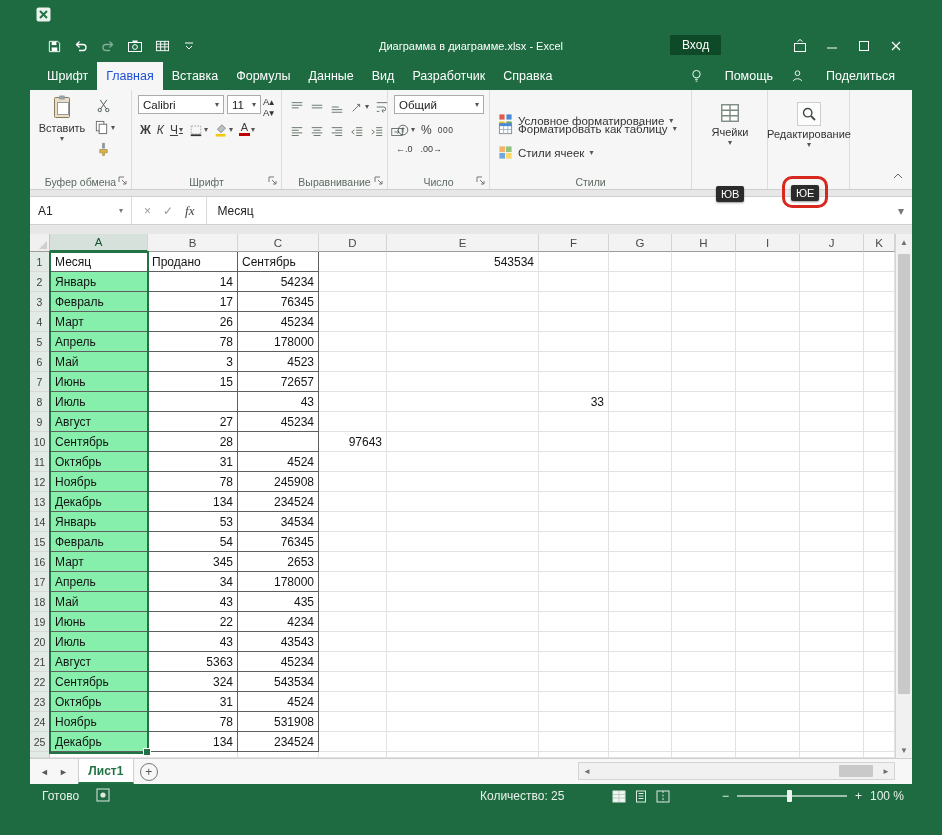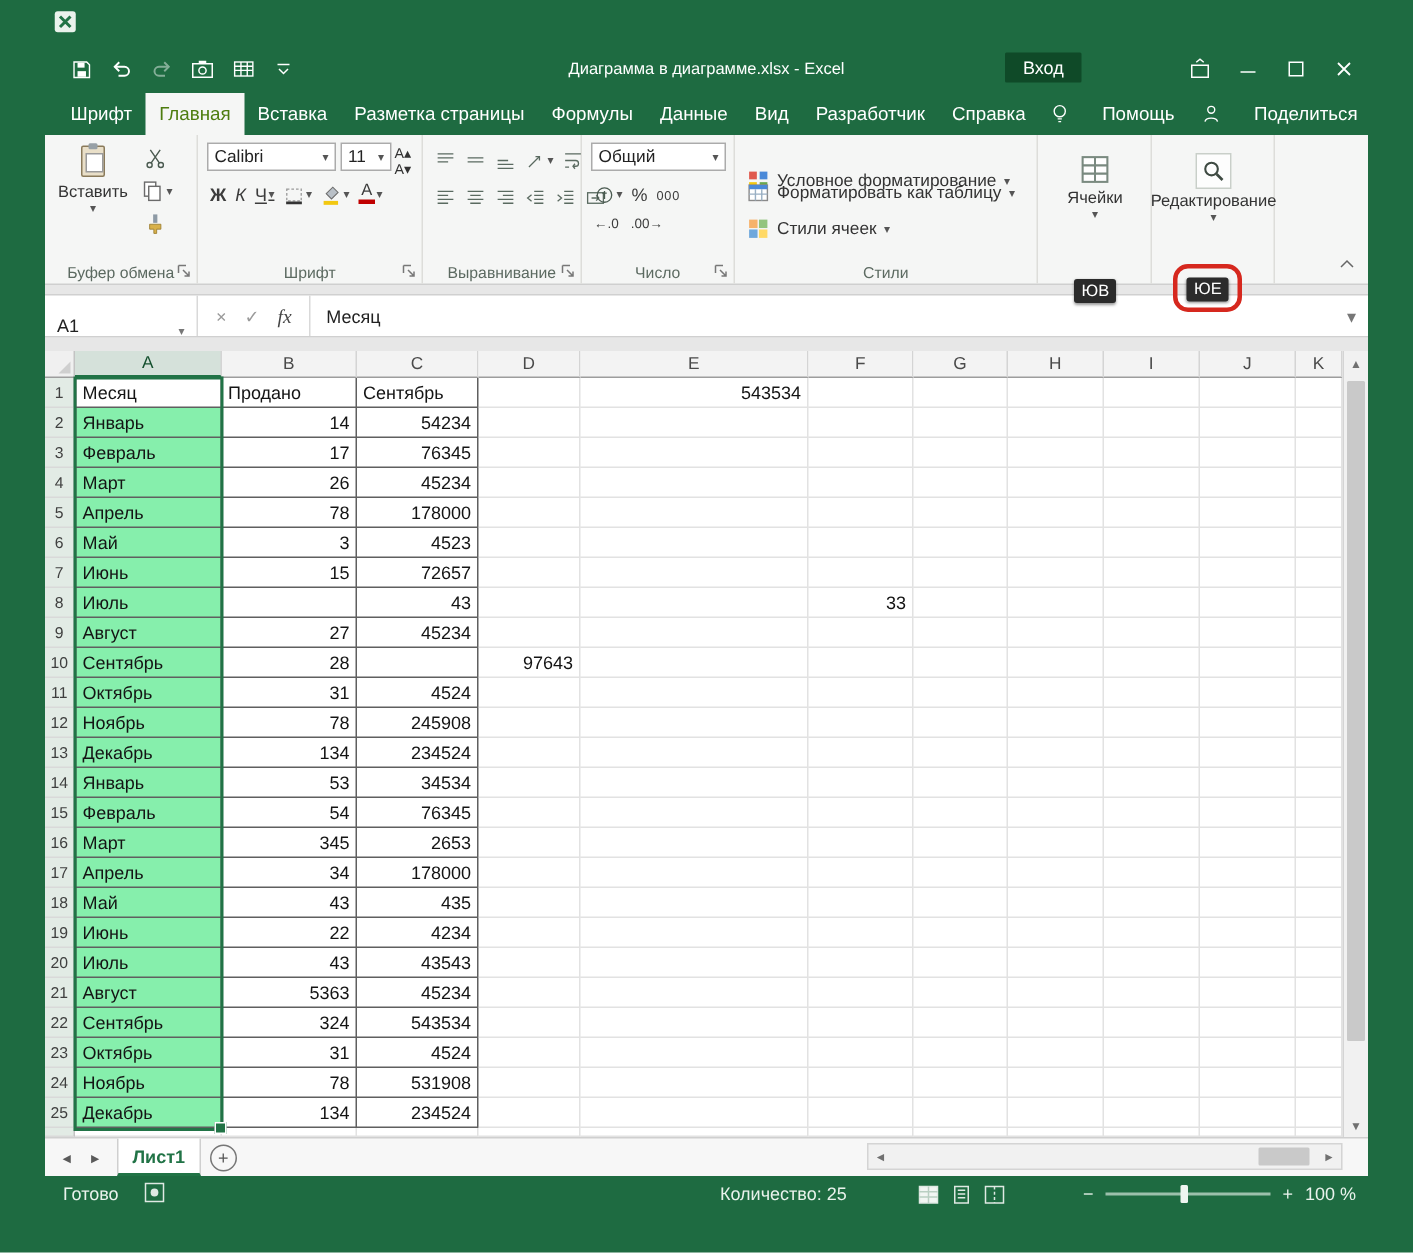--- a/index.html
+++ b/index.html
@@ -20,21 +20,21 @@
            font-size:11px;color:#fff;white-space:nowrap}
   .signin{position:absolute;left:640px;top:5px;height:20px;padding:0 12px;background:#0f4a28;color:#fff;
           font-size:12px;display:flex;align-items:center;border-radius:1px}
   .wctrl{position:absolute;right:0;top:0;height:32px;display:flex}
   .wbtn{width:32px;height:32px;display:flex;align-items:center;justify-content:center}
 
   
   .tabrow{position:absolute;left:0;top:32px;width:100%;height:28px;background:#1e6b41;display:flex;align-items:stretch;
           color:#fff;font-size:12.5px;padding-left:8px;box-sizing:border-box}
   .tab{padding:0 9px;display:flex;align-items:center;white-space:nowrap;cursor:default}
-  .tab.active{background:#f5f6f5;color:#4d7c0f}
+  .tab.active{background:#f5f6f5;color:#1d4ed8}
   .tr-spacer{flex:1}
   .tr-right{display:flex;align-items:center;gap:4px;padding-right:10px;white-space:nowrap}
   .tr-item{display:flex;align-items:center;gap:22px;padding:0 7px}
 
   
   .ribbon{position:absolute;left:0;top:60px;width:100%;height:100px;background:#f5f6f5;border-bottom:1px solid #cfcfcf;
           box-sizing:border-box;color:#3c3c3c;font-size:11px}
   .group{position:absolute;top:0;height:99px;border-right:1px solid #ddddda;box-sizing:border-box}
   .glabel{position:absolute;bottom:1px;left:0;right:0;text-align:center;color:#5c6a61;font-size:10.5px;white-space:nowrap}
   .launcher{position:absolute;right:2px;bottom:2px;width:11px;height:11px}
@@ -54,21 +54,21 @@
 
   
   .keytip{background:#2b2b2b;color:#fff;font-size:11px;padding:2px 5px;border-radius:2px;
           box-shadow:0 1px 2px rgba(0,0,0,.4);display:inline-block}
   .kt1{position:absolute;left:686px;top:156px;z-index:60}
   .ktring{position:absolute;left:752px;top:146px;z-index:60;border:3px solid #d6281e;border-radius:10px;padding:4px 6px}
 
   
   .fbar{position:absolute;left:0;top:166px;width:100%;height:29px;background:#fff;border-top:1px solid #d0d0d0;
         border-bottom:1px solid #d0d0d0;box-sizing:border-box;display:flex;align-items:stretch;font-size:12px;color:#222}
-  .namebox{width:102px;display:flex;align-items:flex-end;padding:0 8px;border-right:1px solid #d9d9d9;box-sizing:border-box}
+  .namebox{width:102px;display:flex;align-items:center;padding:0 8px;border-right:1px solid #d9d9d9;box-sizing:border-box}
   .namebox .caret{margin-left:auto;color:#777}
   .fbtns{display:flex;align-items:center;gap:12px;padding:0 12px;border-right:1px solid #d9d9d9;color:#9a9a9a}
   .fxg{font-family:"Liberation Serif",serif;font-style:italic;color:#444;font-size:13px}
   .fvalue{flex:1;display:flex;align-items:center;padding:0 10px}
   .fchev{display:flex;align-items:center;padding:0 8px;color:#777}
 
   
   .grid{position:absolute;left:0;top:204px;width:865px;height:524px;background:#fff;overflow:hidden}
   .hrow{display:flex;height:18px}
   .corner{width:20px;background:#f0f0f0;border-right:1px solid #c3c3c3;border-bottom:1px solid #9d9d9d;
@@ -204,21 +204,20 @@
             <path d="M2 2 L10 10 M10 2 L2 10" stroke="#fff" stroke-width="1.2"></path>
           </svg>
       </div>
     </div>
   </div>
 
   <div class="tabrow">
     <div class="tab">Шрифт</div>
     <div class="tab active">Главная</div>
     <div class="tab">Вставка</div>
-    <div class="tab">Разметка страницы</div>
     <div class="tab">Формулы</div>
     <div class="tab">Данные</div>
     <div class="tab">Вид</div>
     <div class="tab">Разработчик</div>
     <div class="tab">Справка</div>
     <div class="tr-spacer"></div>
     <div class="tr-right">
       <div class="tr-item">
         <span>
           <svg width="13" height="14" viewBox="0 0 14 15">

